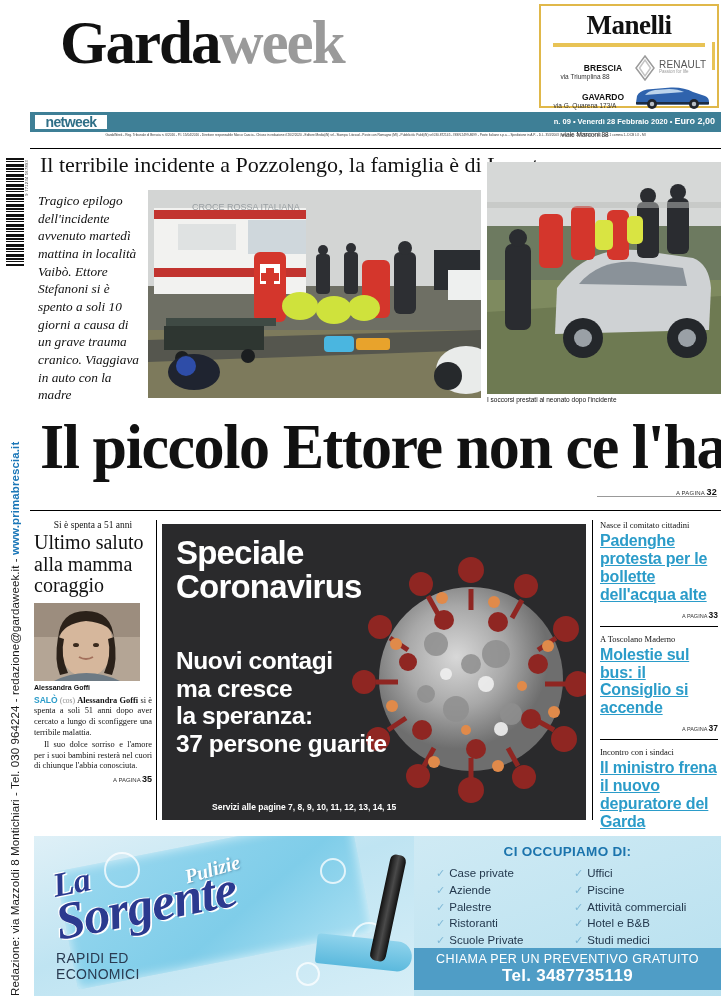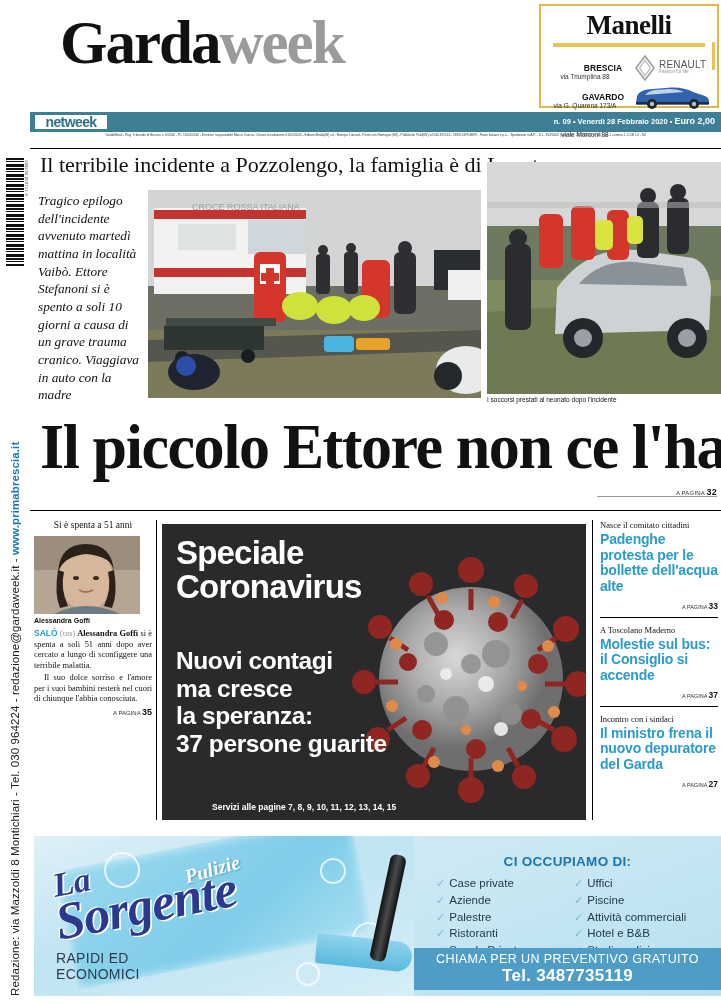--- a/index.html
+++ b/index.html
@@ -200,22 +200,22 @@
   .corona .services {
     position:absolute; left: 14px; bottom: 8px;
     font-size: 8.5px; font-weight: bold; color:#fff; z-index:2;padding-left:36px;
   }
 
   
   .col-right { position: absolute; left: 600px; top: 520px; width: 118px; }
   .cr-item { margin-bottom: 6px; }
   .cr-kicker { font-family:"Liberation Serif",serif; font-size:8.5px; color:#111; }
   .cr-head {
-    font-size: 14px; font-weight: bold; color:#2b9cc9;
-    line-height: 1.12; margin-top: 2px; letter-spacing: -.2px;
+    font-size: 16px; font-weight: bold; color:#2b9cc9;
+    line-height: 1.12; margin-top: 2px; letter-spacing: -.2px; text-decoration: underline;
   }
   .cr-pag { text-align:right; font-size:5.5px; color:#333; margin-top:6px; }
   .cr-pag b { font-size:8.5px; color:#111; }
   .cr-sep { height:1px; background:#000; margin: 5px 0 7px 0; }
 
   
   .ad {
     position: absolute; left: 34px; top: 836px; width: 687px; height: 160px;
     display: flex;
   }
@@ -258,21 +258,21 @@
     position:absolute; right: 2px; bottom: 28px; width: 96px; height: 30px;
     background: linear-gradient(180deg,#8fd3ec,#5bb9dd);
     border-radius: 4px 16px 16px 4px; transform: rotate(6deg); z-index: 3;
   }
   .ad-right {
     width: 307px; height: 160px; position: relative;
     background: linear-gradient(160deg,#cfeaf4 0%, #b7e0ef 100%);
   }
   .ad-title {
     text-align:center; font-size: 13.5px; font-weight:bold; color:#1b74ad;
-    padding-top: 18px; letter-spacing: .3px;
+    padding-top: 8px; letter-spacing: .3px;
   }
   .ad-list { display:flex; padding: 6px 0 0 22px; gap: 6px; }
   .ad-col { width: 132px; }
   .ad-li {
     font-size: 11.5px; color:#23384d; line-height: 1.44;
     display:flex; align-items:baseline; gap: 4px;
   }
   .ad-li .chk { color:#7fb8d6; font-size: 11px; }
   .ad-cta {
     position:absolute; left:0; bottom: 6px; width: 307px; height: 42px;
@@ -428,20 +428,21 @@
 
   <div class="photo-caption">I soccorsi prestati al neonato dopo l'incidente</div>
 
   <div class="main-headline">Il piccolo Ettore non ce l'ha fatta</div>
   <div class="pagref-line"></div>
   <div class="pagref-top"><span>A PAGINA </span><b>32</b></div>
   <div class="rule-under-head"></div>
 
   <div class="col-left">
     <div class="cl-kicker">Si è spenta a 51 anni</div>
+    <div class="cl-head">Ultimo saluto alla mamma coraggio</div>
     <div class="cl-photo">
       <svg viewBox="0 0 106 78" width="106" height="78">
         <rect width="106" height="78" fill="#b4a595"></rect>
         <rect x="0" y="0" width="106" height="34" fill="#9c8d7e"></rect>
         <ellipse cx="52" cy="42" rx="27" ry="32" fill="#d6b79c"></ellipse>
         <path d="M24,36 Q26,8 52,8 Q78,8 80,36 Q78,20 52,18 Q30,20 24,36 Z" fill="#2b2119"></path>
         <path d="M24,34 Q20,58 26,72 L34,70 Q26,52 30,36 Z" fill="#2b2119"></path>
         <path d="M80,34 Q84,58 78,72 L70,70 Q78,52 74,36 Z" fill="#2b2119"></path>
         <ellipse cx="42" cy="42" rx="3" ry="2" fill="#3a2a1d"></ellipse>
         <ellipse cx="62" cy="42" rx="3" ry="2" fill="#3a2a1d"></ellipse>

